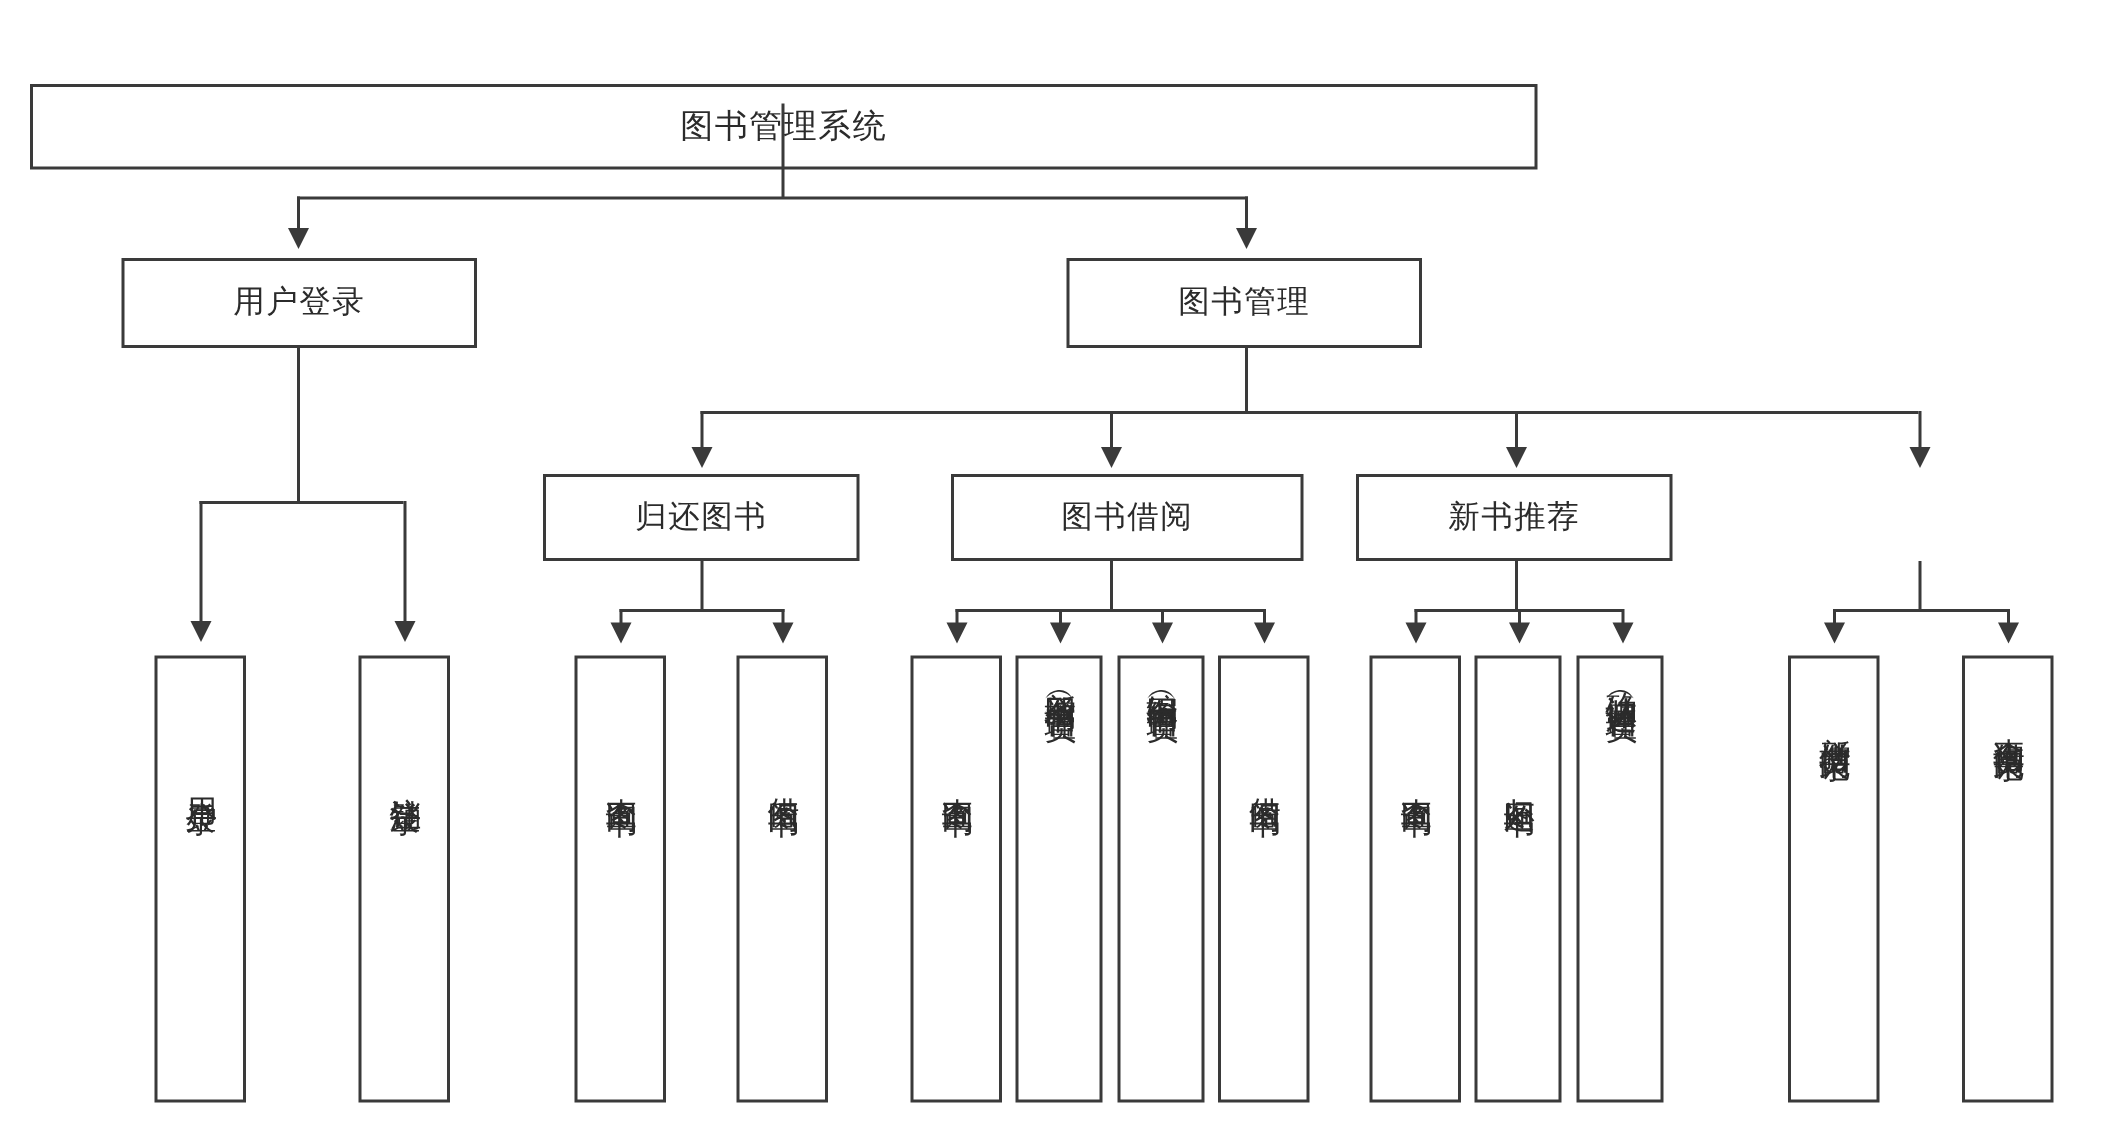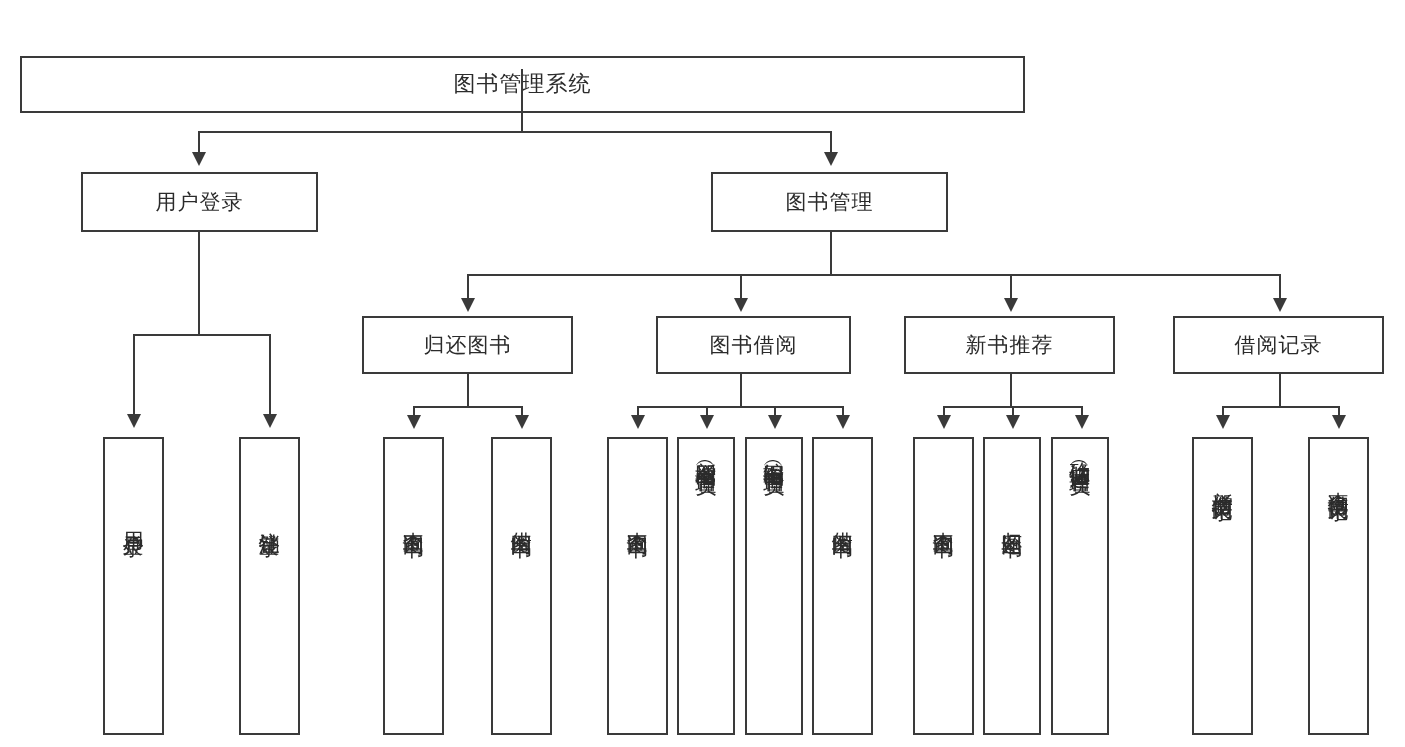--- a/index.html
+++ b/index.html
@@ -122,28 +122,25 @@
   <div class="vline" style="left:740px; top:274px; height:27px;"></div>
   <div class="arrow" style="left:734px; top:298px;"></div>
   <div class="vline" style="left:1010px; top:274px; height:27px;"></div>
   <div class="arrow" style="left:1004px; top:298px;"></div>
   <div class="vline" style="left:1279px; top:274px; height:27px;"></div>
   <div class="arrow" style="left:1273px; top:298px;"></div>
 
   <div class="node horiz" style="left:362px; top:316px; width:211px; height:58px;">
     <span>归还图书</span>
   </div>
-  <div class="node horiz" style="left:656px; top:316px; width:195px; height:58px;">
+  <div class="node horiz" style="left:634px; top:316px; width:235px; height:58px;">
     <span>图书借阅</span>
   </div>
   <div class="node horiz" style="left:904px; top:316px; width:211px; height:58px;">
     <span>新书推荐</span>
-  </div>
-  <div class="node horiz" style="left:1173px; top:316px; width:211px; height:58px;">
-    <span>借阅记录</span>
   </div>
 
   <div class="vline" style="left:467px; top:374px; height:33px;"></div>
   <div class="hline" style="left:413px; top:406px; width:110px;"></div>
   <div class="vline" style="left:413px; top:406px; height:12px;"></div>
   <div class="arrow" style="left:407px; top:415px;"></div>
   <div class="vline" style="left:521px; top:406px; height:12px;"></div>
   <div class="arrow" style="left:515px; top:415px;"></div>
 
   <div class="vline" style="left:740px; top:374px; height:33px;"></div>

